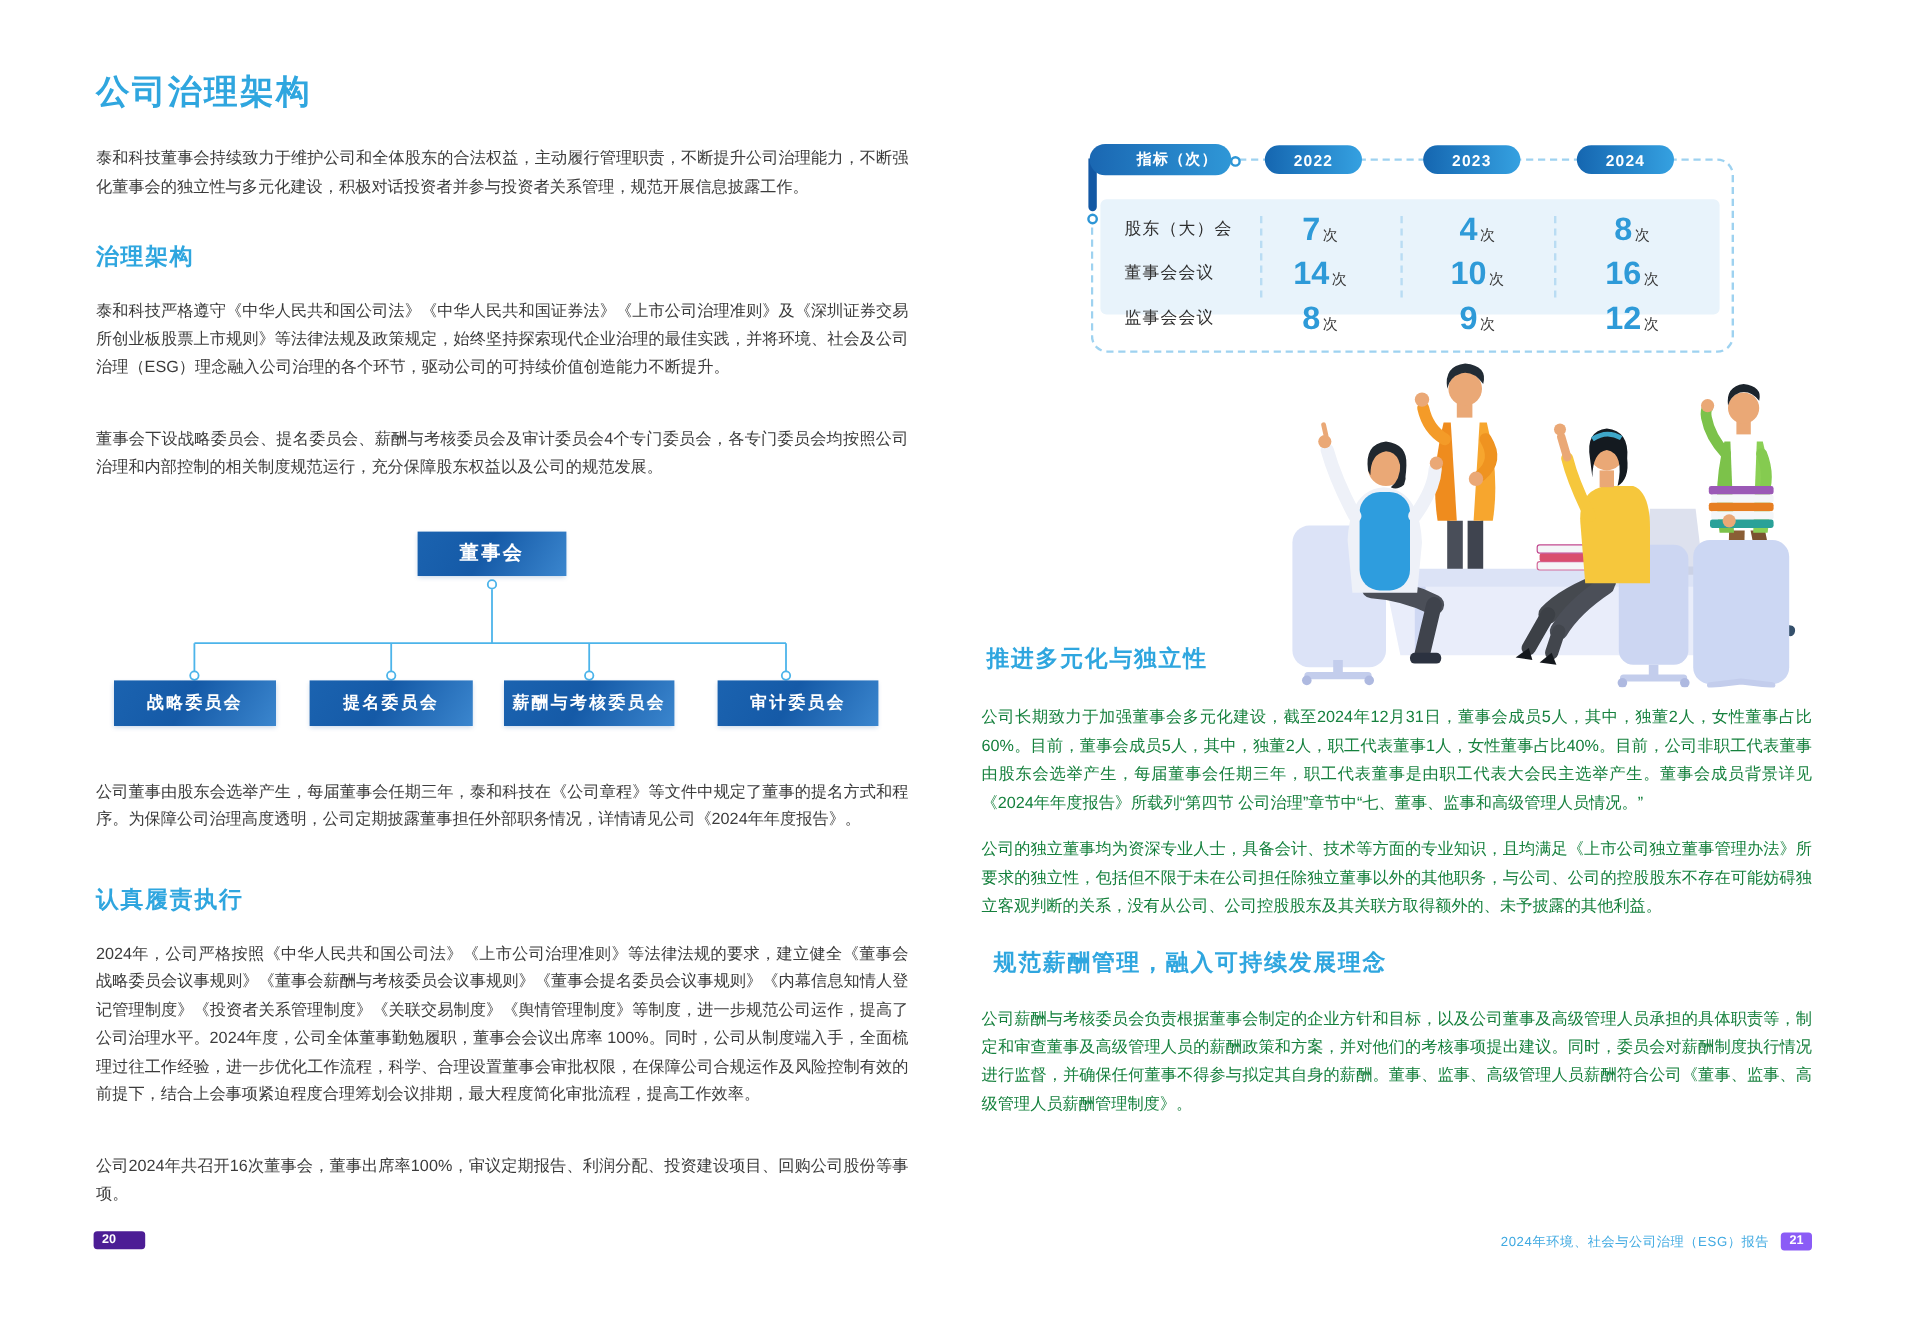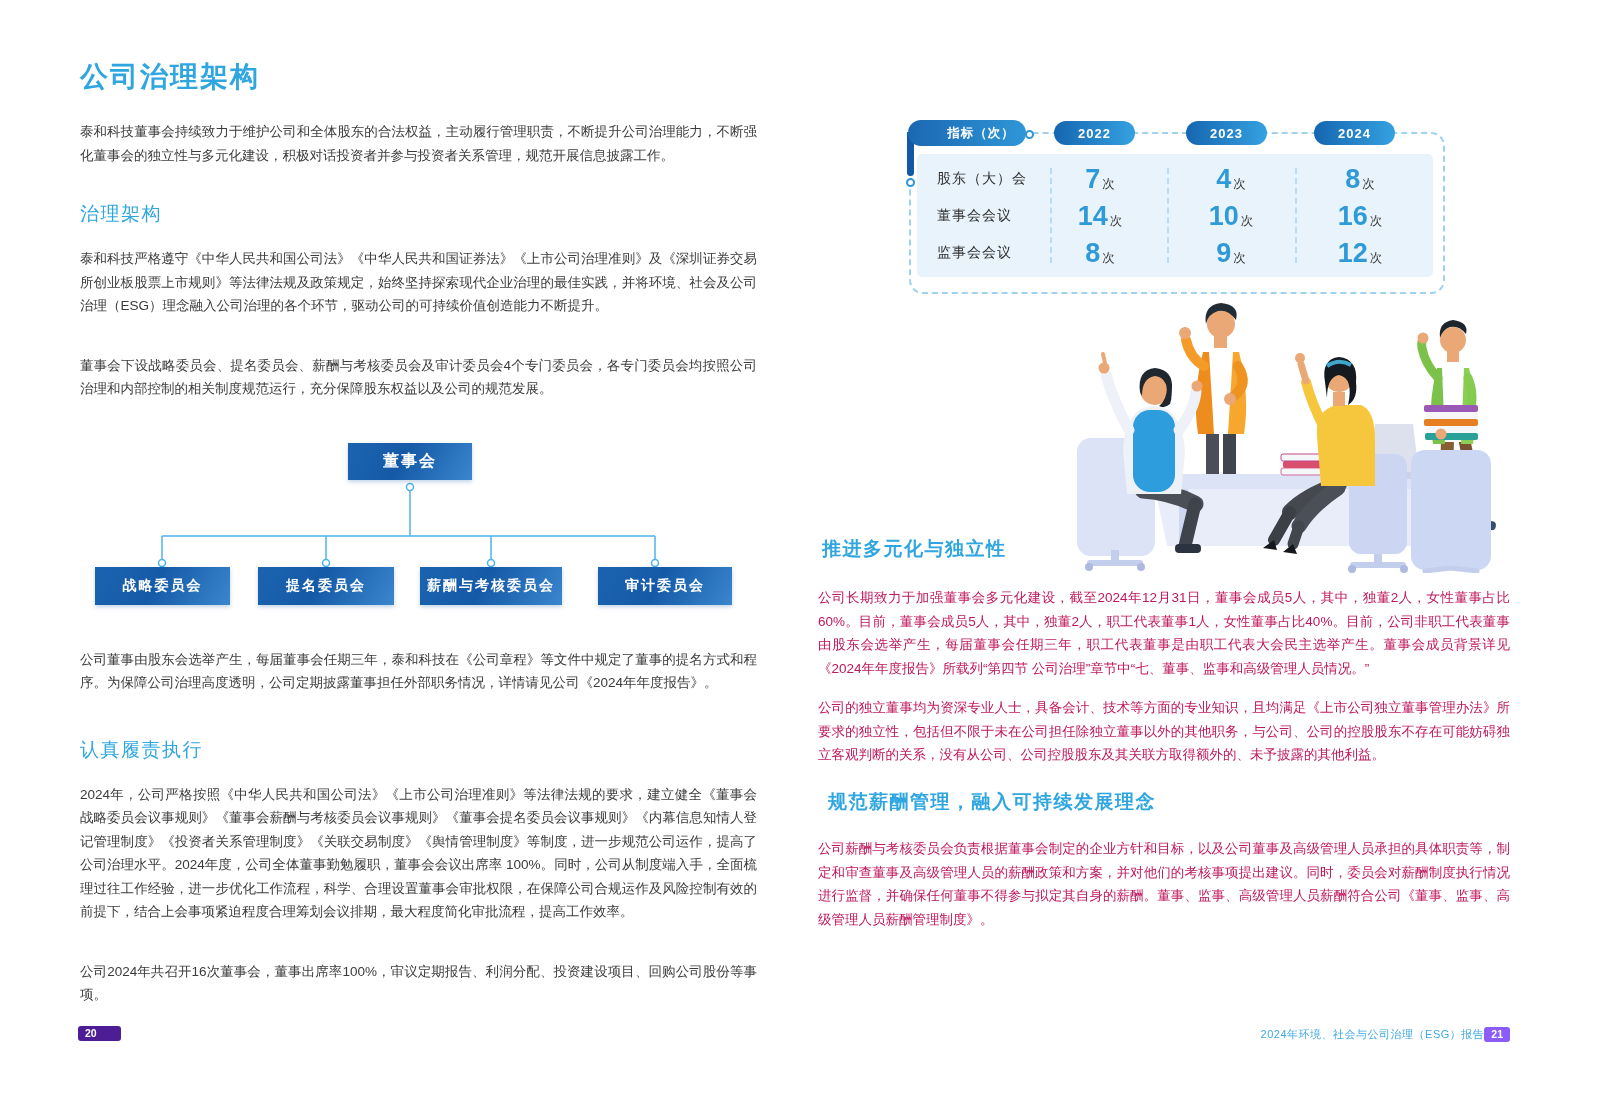--- a/index.html
+++ b/index.html
@@ -5,46 +5,46 @@
   html,body{margin:0;padding:0;}
   body{
     width:1610px;height:1100px;position:relative;background:#ffffff;
     font-family:"Liberation Sans","DejaVu Sans",sans-serif;
     color:#3c3c3c;overflow:hidden;
   }
   .page{position:absolute;}
   
   .page-left{left:80px;top:58px;width:677px;}
   .doc-title{margin:0 0 24px 0;font-size:28px;font-weight:700;color:#2fa6df;letter-spacing:2px;}
-  .sec-h{margin:34px 0 20px 0;font-size:19px;font-weight:400;color:#2fa6df;letter-spacing:1.5px;}
+  .sec-h{margin:34px 0 20px 0;font-size:19px;font-weight:700;color:#2fa6df;letter-spacing:1.5px;}
   .para{margin:0 0 14px 0;font-size:13.5px;line-height:23.5px;text-align:justify;color:#3b3b3b;}
   .para.gap{margin-top:36px;}
   
   .org-chart{position:relative;height:163px;margin:42px 0 42px 0;}
   .org-box{
     position:absolute;display:flex;align-items:center;justify-content:center;
     color:#fff;font-weight:700;letter-spacing:2px;
     background:linear-gradient(300deg,#3b86ce 0%,#155aa7 55%,#1b63b0 100%);
     box-shadow:0 2px 4px rgba(20,84,158,.25);
   }
   .org-root{left:268px;top:0;width:124px;height:37px;font-size:16px;}
   .org-child{top:124px;height:38px;font-size:14px;}
   .org-c0{left:15px;width:135px;font-family:Liberation Serif, serif;}
   .org-c1{left:178px;width:136px;}
   .org-c2{left:340px;width:142px;}
   .org-c3{left:508px;width:134px;margin-left:10px;}
   .org-lines{position:absolute;left:0;top:0;width:677px;height:163px;}
   
   .page-right{left:818px;top:0;width:700px;height:1100px;}
   .r-h{position:absolute;font-size:19px;font-weight:700;color:#2fa6df;letter-spacing:1.5px;margin:0;}
-  .r-p{position:absolute;left:0;width:692px;font-size:13.5px;line-height:23.5px;text-align:justify;color:#be185d;margin:0;}
+  .r-p{position:absolute;left:0;width:692px;font-size:13.5px;line-height:23.5px;text-align:justify;color:#15803d;margin:0;}
   
   .r-table{position:absolute;left:67px;top:112px;width:560px;height:185px;}
   .dash-frame{position:absolute;left:24px;top:20px;width:532px;height:158px;border:2px dashed #9ed2f0;border-radius:14px;}
-  .tbl-panel{position:absolute;left:32px;top:42px;width:516px;height:123px;background:#e8f3fb;border-radius:5px;}
+  .tbl-panel{position:absolute;left:32px;top:54px;width:516px;height:96px;background:#e8f3fb;border-radius:5px;}
   .tab-tail{position:absolute;left:22px;top:20px;width:7px;height:44px;background:#1258a4;border-radius:0 0 5px 5px;}
   .tab-pill{
     position:absolute;left:23px;top:8px;width:90px;height:26px;border-radius:13px;
     background:linear-gradient(90deg,#1a67b2,#2f97d7);
     color:#fff;font-size:12.5px;font-weight:700;letter-spacing:1px;
     display:flex;align-items:center;justify-content:center;padding-left:28px;
   }
   .year-pill{
     position:absolute;top:9px;width:81px;height:24px;border-radius:12px;
     background:linear-gradient(90deg,#1566b0,#35a1e1);
@@ -65,21 +65,21 @@
   .num{font-size:27px;font-weight:700;color:#2e9ad8;line-height:34px;}
   .unit{font-size:12.5px;color:#3a3a3a;margin-left:2px;}
   
   .illus{position:absolute;left:225px;top:278px;width:485px;height:295px;}
   
   .page-badge{
     position:absolute;padding:1px 24px 2px 7px;border-radius:3px;background:#4c1d95;
     color:#fff;font-size:10.5px;font-weight:700;
   }
   .badge-left{left:78px;top:1026px;}
-  .footer-right{position:absolute;right:100px;top:1027px;display:flex;align-items:flex-end;}
+  .footer-right{position:absolute;right:100px;top:1027px;display:flex;align-items:flex-end;gap:10px;}
   .footer-text{color:#3fa9e1;font-size:11px;letter-spacing:.5px;}
   .footer-badge{padding:1px 7px 2px 7px;border-radius:3px;background:#8b5cf6;color:#fff;font-size:10.5px;font-weight:700;}
 </style>
 </head>
 <body>
 
 <section class="page page-left">
   <h1 class="doc-title">公司治理架构</h1>
   <p class="para">泰和科技董事会持续致力于维护公司和全体股东的合法权益，主动履行管理职责，不断提升公司治理能力，不断强化董事会的独立性与多元化建设，积极对话投资者并参与投资者关系管理，规范开展信息披露工作。</p>
 

